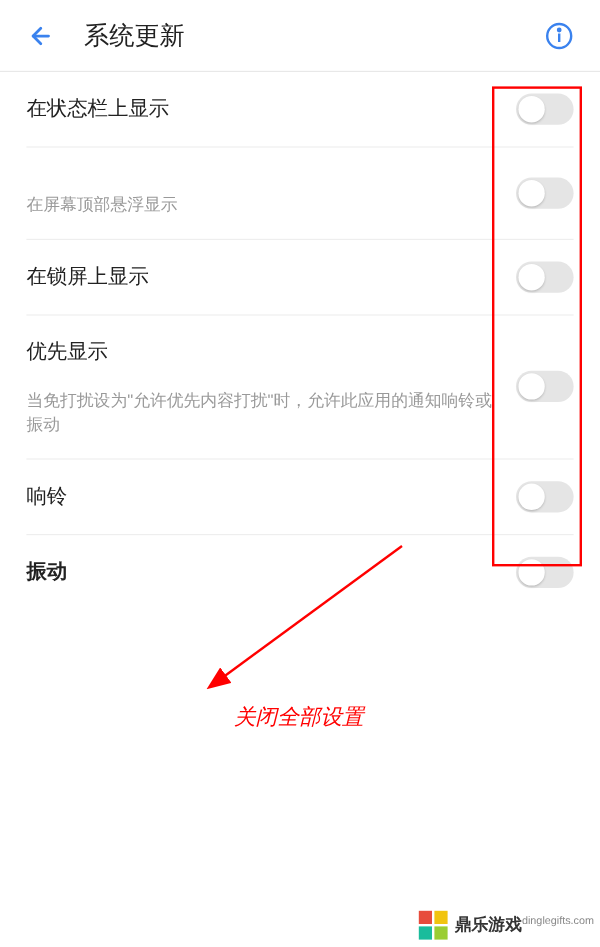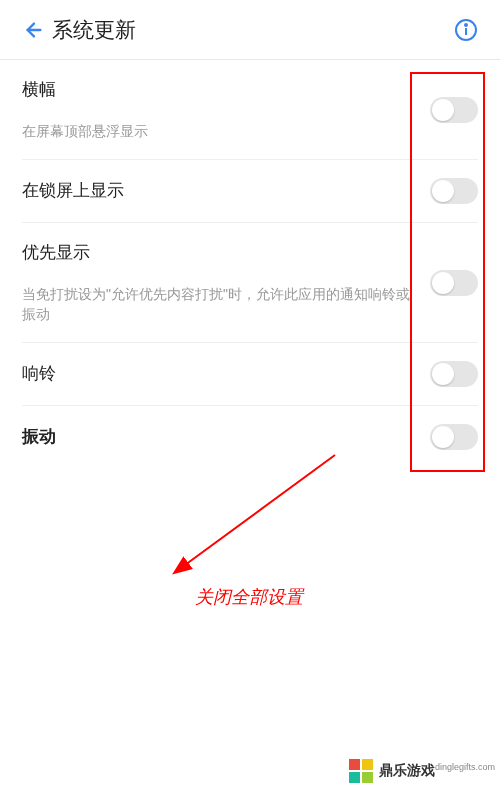--- a/index.html
+++ b/index.html
@@ -26,21 +26,21 @@
       width: 28px;
       height: 28px;
       display: flex;
       align-items: center;
       justify-content: center;
       cursor: pointer;
     }
     .page-title {
       font-size: 21px;
       color: #222;
-      margin-left: 4px;
+      margin-left: 22px;
       flex: 1;
     }
     .info-icon {
       width: 28px;
       height: 28px;
       display: flex;
       align-items: center;
       justify-content: center;
       cursor: pointer;
     }
@@ -170,24 +170,29 @@
   <div class="info-icon">
     <svg width="24" height="24" viewBox="0 0 24 24" fill="none" stroke="#3a82ee" stroke-width="2">
       <circle cx="12" cy="12" r="10"></circle>
       <line x1="12" y1="10" x2="12" y2="17"></line>
       <circle cx="12" cy="7" r="1" fill="#3a82ee"></circle>
     </svg>
   </div>
 </div>
 
 <div class="settings-list">
-
-  <div class="setting-item">
-    <div class="setting-text">
-      <div class="setting-label">横幅</div>
+  <div class="setting-item">
+    <div class="setting-text">
+      <div class="setting-label">在状态栏上显示</div>
+    </div>
+    <div class="toggle"></div>
+  </div>
+
+  <div class="setting-item">
+    <div class="setting-text">
       <div class="setting-sublabel">在屏幕顶部悬浮显示</div>
     </div>
     <div class="toggle"></div>
   </div>
 
   <div class="setting-item">
     <div class="setting-text">
       <div class="setting-label">在锁屏上显示</div>
     </div>
     <div class="toggle"></div>

